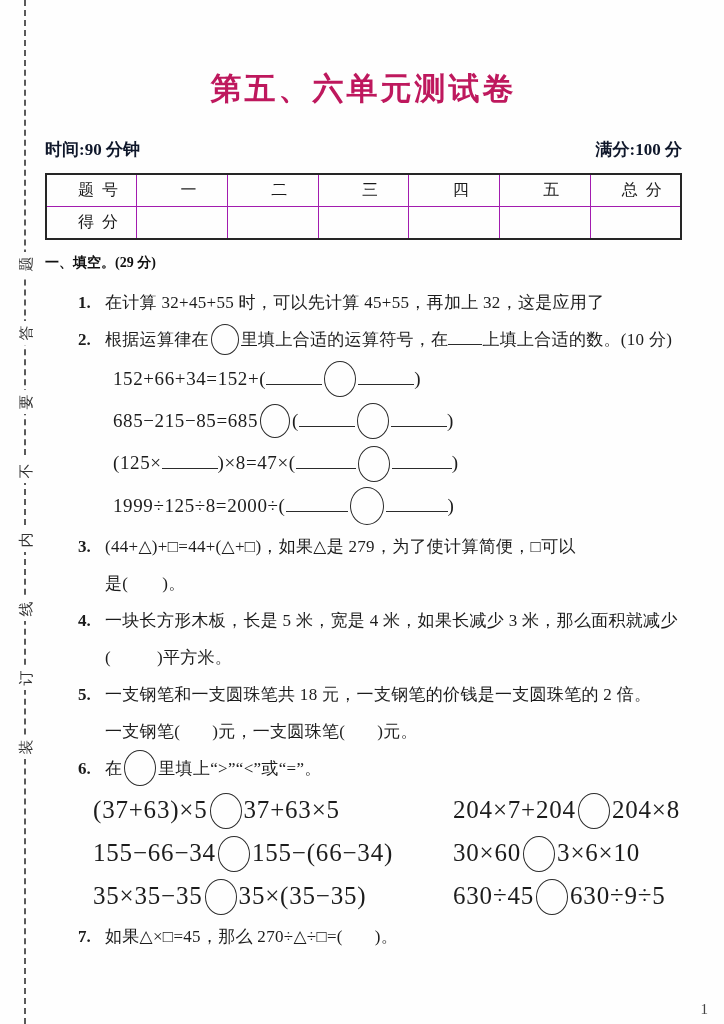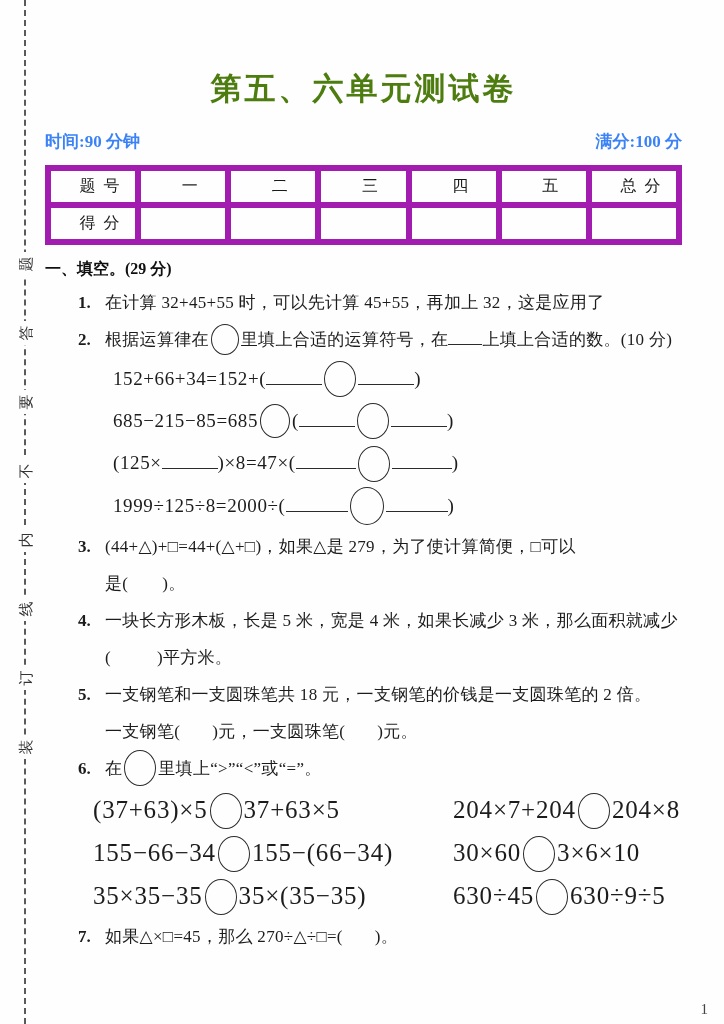--- a/index.html
+++ b/index.html
@@ -11,30 +11,30 @@
   
   .binding-line{position:absolute;left:24px;top:0;bottom:0;width:0;border-left:2px dashed #5a5a5a;}
   .binding-char{
     position:absolute;left:14px;width:24px;height:24px;text-align:center;line-height:24px;
     background:#fefefe;font-size:15px;color:#333;transform:rotate(-90deg);
   }
   
   .content{position:absolute;left:45px;top:58px;width:637px;}
   .page-title{
     text-align:center;font-size:31px;font-weight:bold;letter-spacing:3px;
-    margin:10px 0 0 0;color:#4d7c0f;
+    margin:10px 0 0 0;color:#be185d;
   }
-  .exam-info{display:flex;justify-content:space-between;margin-top:20px;
-    font-size:17px;font-weight:bold;color:#3b82f6;}
+  .exam-info{display:flex;justify-content:space-between;margin-top:28px;
+    font-size:17px;font-weight:bold;color:#0f172a;}
   table.score{width:100%;border-collapse:collapse;margin-top:12px;border:2px solid #262626;}
   table.score td{
-    border:6px solid #a21caf;height:29px;text-align:center;vertical-align:middle;
+    border:1px solid #a21caf;height:29px;text-align:center;vertical-align:middle;
     font-size:16px;width:14.28%;letter-spacing:2px;color:#1a1a1a;padding-left:16px;
   }
-  .section-heading{font-size:16px;font-weight:bold;margin:14px 0 4px 0;color:#101010;}
+  .section-heading{font-size:14px;font-weight:bold;margin:14px 0 12px 0;color:#101010;}
   .questions{margin-top:2px;}
   .question{position:relative;padding-left:60px;}
   .qnum{position:absolute;left:33px;top:0;font-weight:bold;font-size:17px;line-height:37px;}
   .qline{font-size:17px;line-height:37px;min-height:37px;letter-spacing:0.3px;}
   .sub{margin-left:-12px;}
   .eqline{font-size:19px;line-height:42px;min-height:42px;letter-spacing:0.6px;margin-left:20px;}
   .pair-row{display:flex;line-height:42px;min-height:42px;}
   .pair-cell{font-size:25px;letter-spacing:0.8px;}
   .pair-cell.left{width:360px;}
   .ftext{font-family:"Liberation Serif","DejaVu Serif","DejaVu Sans",serif;}

